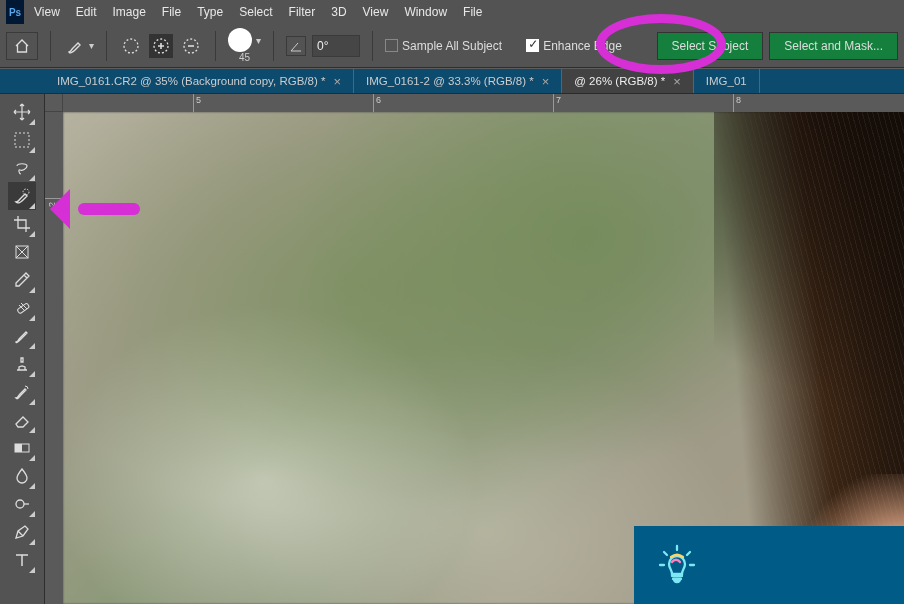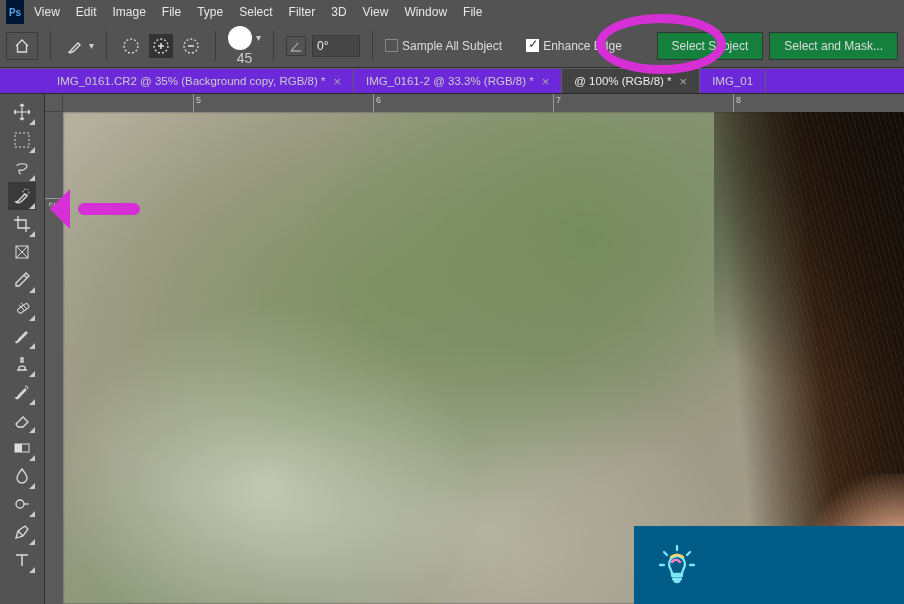--- a/index.html
+++ b/index.html
@@ -51,21 +51,21 @@
       color: #ddd;
     }
     .pill {
       height: 28px; display: flex; align-items: center;
     }
     .ob-icon { width: 24px; height: 24px; display: flex; align-items: center; justify-content: center; color: #ddd; }
     .ob-icon-sel { width: 24px; height: 24px; background: #333; display: flex; align-items: center; justify-content: center; color: #ddd; }
     .brush-circle {
       width: 24px; height: 24px; background: #fff; border-radius: 50%;
     }
-    .ob-label { font-size: 14px; color: #ccc; text-align:center; }
+    .ob-label { font-size: 10px; color: #ccc; text-align:center; }
     .angle-box { width: 20px; height: 20px; border: 1px solid #3a3a3a; display:flex; align-items:center; justify-content:center; }
     .angle-input {
       width: 48px; height: 22px; background: #464646; border: 1px solid #3a3a3a;
       color: #eee; font-size: 12px; padding: 0 4px;
     }
     .ob-check { font-size: 12px; color: #ddd; display: flex; align-items: center; gap: 4px; }
     .ob-check input[type=checkbox] {
       width: 13px; height: 13px; appearance: none; border: 1px solid #888; background:#535353;
       display: inline-block; position: relative;
     }
@@ -73,21 +73,21 @@
     .ob-check input[type=checkbox]:checked::after {
       content: "✓"; position:absolute; top:-3px; left:1px; font-size:12px; color:#333;
     }
     .btn {
       height: 28px; padding: 0 14px; background: #15803d; border: 1px solid #333;
       color: #ddd; font-size: 12px; display: flex; align-items: center;
     }
 
     .tabbar {
       height: 26px;
-      background: #6d28d9;
+      background: #0c4a6e;
       border-top: 1px solid #5e5e5e;
       border-bottom: 1px solid #2a2a2a;
       display: flex;
       align-items: stretch;
       padding-left: 45px;
       font-size: 11.5px;
       color: #ccc;
     }
     .tab {
       display: flex; align-items: center; padding: 0 12px; gap: 8px;
@@ -306,21 +306,21 @@
 <div class="tabbar">
   <div class="tab">
     <span>IMG_0161.CR2 @ 35% (Background copy, RGB/8) *</span>
     <span class="close">×</span>
   </div>
   <div class="tab">
     <span>IMG_0161-2 @ 33.3% (RGB/8) *</span>
     <span class="close">×</span>
   </div>
   <div class="tab active">
-    <span>@ 100% (RGB/8) *</span>
+    <span>@ 26% (RGB/8) *</span>
     <span class="close">×</span>
   </div>
   <div class="tab">
     <span>IMG_01</span>
   </div>
 </div>
 
 <div class="workspace">
   <div class="toolbar">
     <div class="tool">

